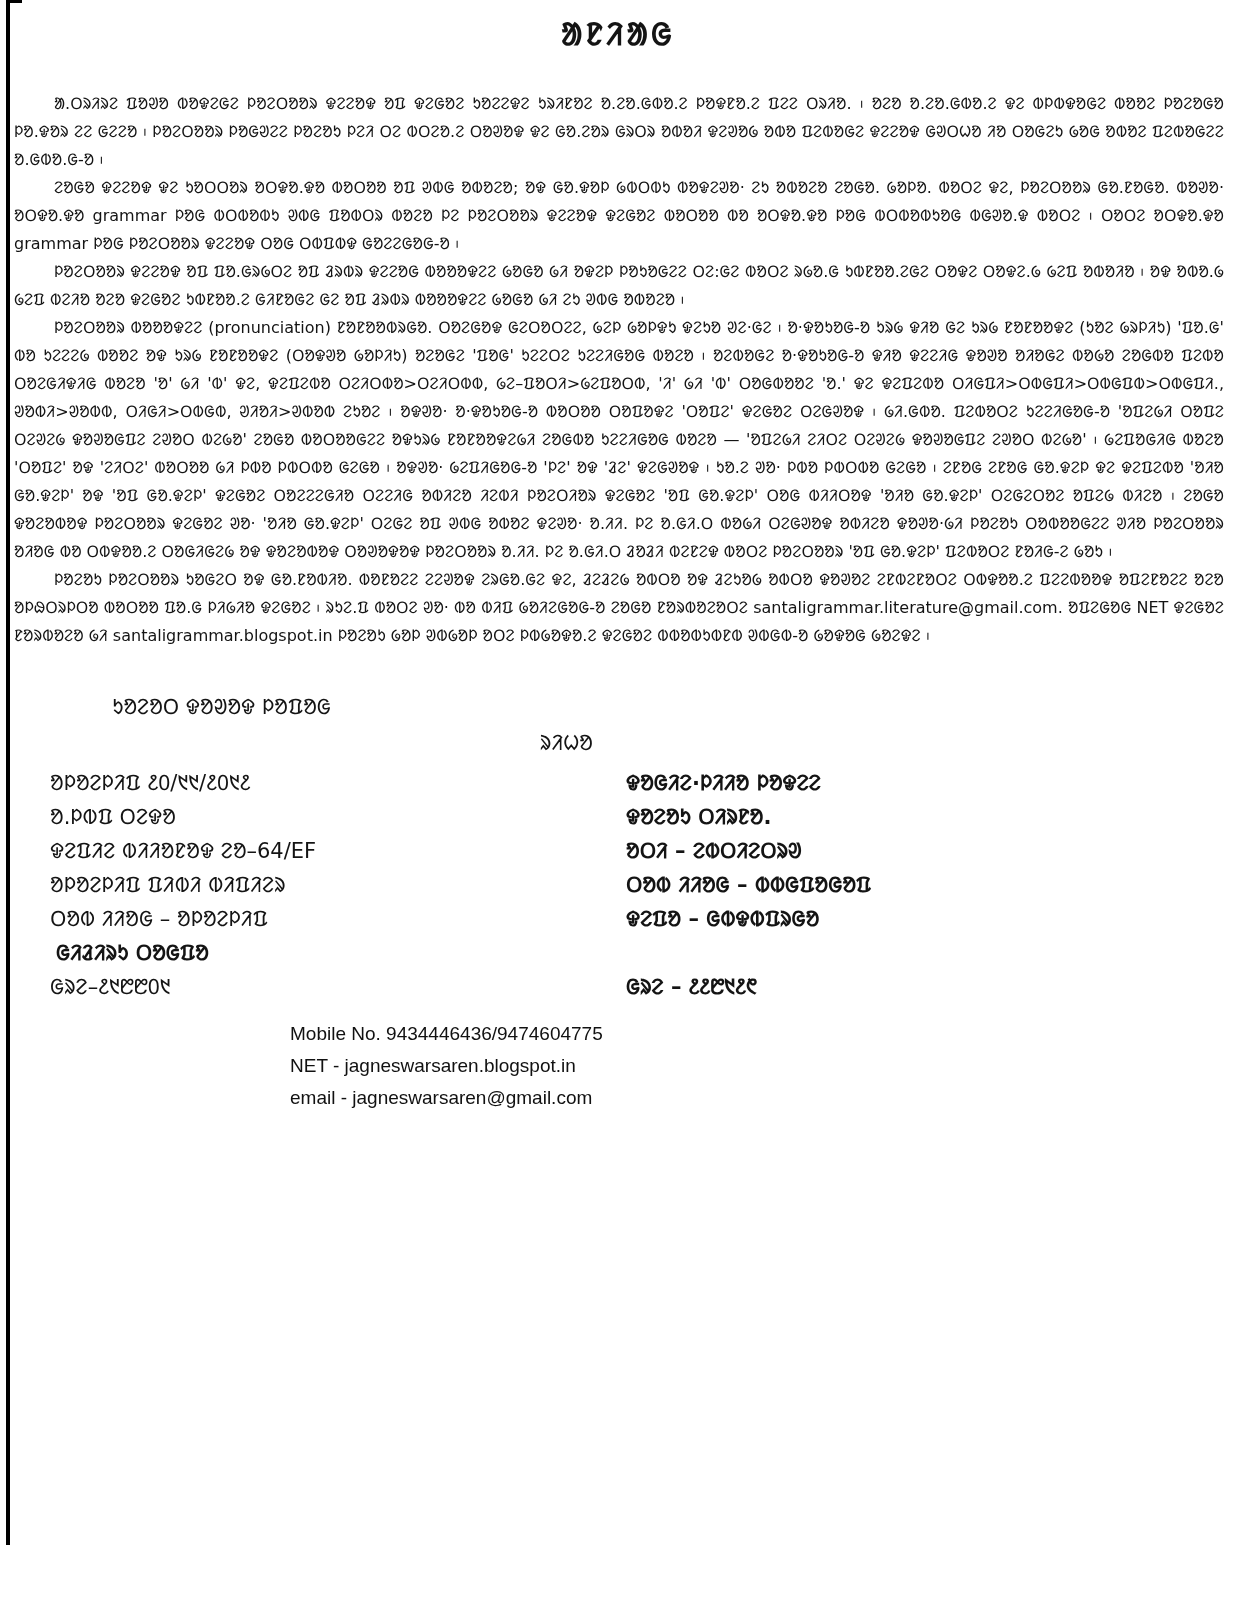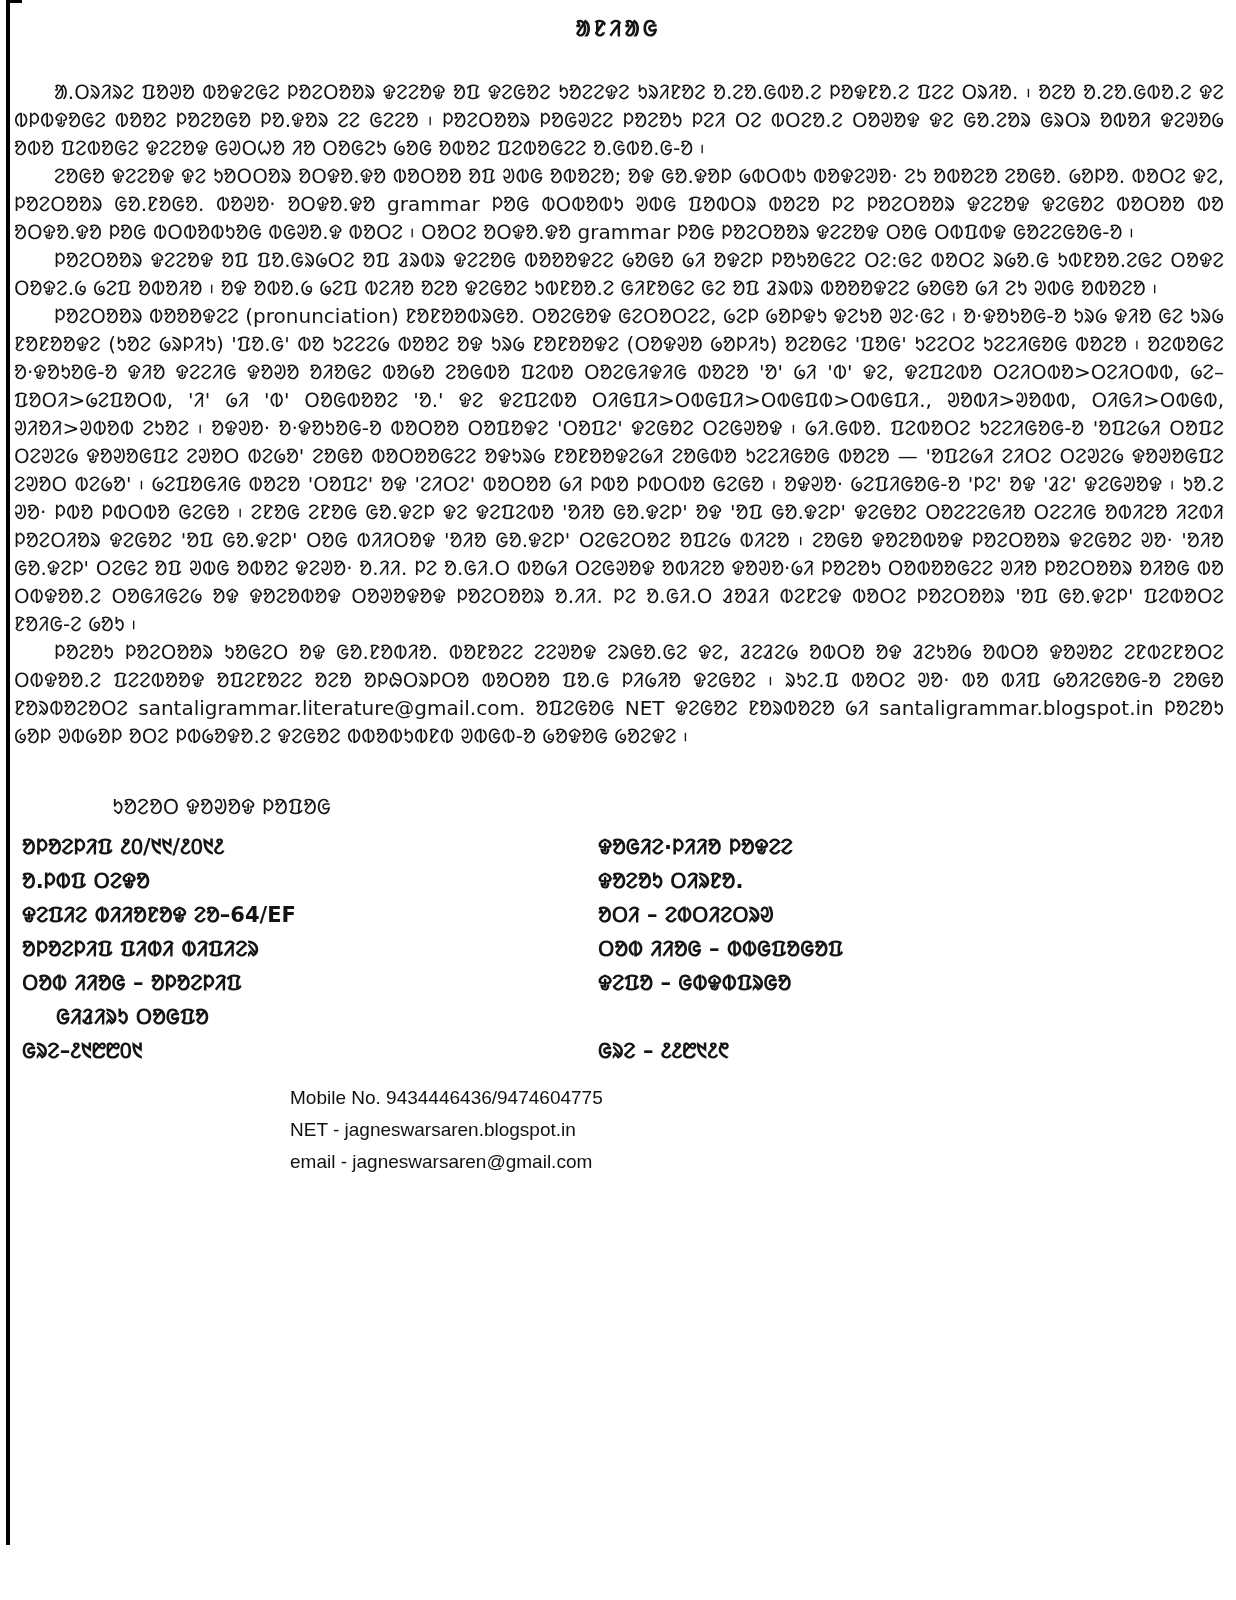--- a/index.html
+++ b/index.html
@@ -15,38 +15,38 @@
     position:absolute; left:6px; top:0;
     width:4px; height:1545px; background:#000;
   }
   .edge-top-stub {
     position:absolute; left:6px; top:0;
     width:16px; height:3px; background:#000;
   }
   .doc-title {
     padding-top:12px;
     text-align:center;
-    font-size:22px;
+    font-size:31px;
     font-weight:bold;
     letter-spacing:3px;
   }
   .body-text {
     margin:36px 12px 0 14px;
-    font-size:20px;
+    font-size:16px;
     line-height:28px;
     text-align:justify;
     word-break:break-word;
   }
   .body-text p { margin:0; text-indent:40px; }
   .closing { margin-top:40px; font-size:21px; line-height:34px; }
   .salutation { margin-left:112px; }
   .signature-word { margin-left:540px; margin-top:2px; }
   .sig-rows { margin-top:6px; }
   .sig-row { display:flex; }
-  .sig-cell-left  { flex:0 0 520px; padding-left:22px;font-weight:bold; }
+  .sig-cell-left  { flex:0 0 520px; padding-left:50px; }
   .sig-cell-right { flex:1; padding-left:56px;font-weight:bold; }
   .contact {
     margin:14px 0 0 290px;
     font-family:"Liberation Sans", sans-serif;
     font-size:19px;
     line-height:32px;
     color:#111;
   }
   .contact div { white-space:nowrap; }
 </style>
@@ -62,20 +62,21 @@
   <div class="body-text">
     <p>ᱟ.ᱛᱨᱤᱨᱮ ᱯᱚᱣᱚ ᱵᱚᱫᱮᱜᱮ ᱞᱚᱮᱛᱚᱚᱨ ᱫᱮᱮᱚᱫ ᱚᱯ ᱫᱮᱜᱚᱮ ᱩᱚᱮᱮᱫᱮ ᱩᱨᱤᱱᱚᱮ ᱚ.ᱮᱚ.ᱜᱵᱚ.ᱮ ᱞᱚᱫᱱᱚ.ᱮ ᱯᱮᱮ ᱛᱨᱤᱚ. ᱾ ᱚᱮᱚ ᱚ.ᱮᱚ.ᱜᱵᱚ.ᱮ ᱫᱮ ᱵᱞᱵᱫᱚᱜᱮ ᱵᱚᱚᱮ ᱞᱚᱮᱚᱜᱚ ᱞᱚ.ᱫᱚᱨ ᱮᱮ ᱜᱮᱮᱚ ᱾ ᱞᱚᱮᱛᱚᱚᱨ ᱞᱚᱜᱣᱮᱮ ᱞᱚᱮᱚᱩ ᱞᱮᱤ ᱛᱮ ᱵᱛᱮᱚ.ᱮ ᱛᱚᱣᱚᱫ ᱫᱮ ᱜᱚ.ᱮᱚᱨ ᱜᱨᱛᱨ ᱚᱵᱚᱤ ᱫᱮᱣᱚ᱙ ᱚᱵᱚ ᱯᱮᱵᱚᱜᱮ ᱫᱮᱮᱚᱫ ᱜᱣᱛᱦᱚ ᱤᱚ ᱛᱚᱜᱮᱩ ᱙ᱚᱜ ᱚᱵᱚᱮ ᱯᱮᱵᱚᱜᱮᱮ ᱚ.ᱜᱵᱚ.ᱜ-ᱚ ᱾</p>
     <p>ᱮᱚᱜᱚ ᱫᱮᱮᱚᱫ ᱫᱮ ᱩᱚᱛᱛᱚᱨ ᱚᱛᱫᱚ.ᱫᱚ ᱵᱚᱛᱚᱚ ᱚᱯ ᱣᱵᱜ ᱚᱵᱚᱮᱚ; ᱚᱫ ᱜᱚ.ᱫᱚᱞ ᱙ᱵᱛᱵᱩ ᱵᱚᱫᱮᱣᱚ· ᱮᱩ ᱚᱵᱚᱮᱚ ᱮᱚᱜᱚ. ᱙ᱚᱞᱚ. ᱵᱚᱛᱮ ᱫᱮ, ᱞᱚᱮᱛᱚᱚᱨ ᱜᱚ.ᱱᱚᱜᱚ. ᱵᱚᱣᱚ· ᱚᱛᱫᱚ.ᱫᱚ grammar ᱞᱚᱜ ᱵᱛᱵᱚᱵᱩ ᱣᱵᱜ ᱯᱚᱵᱛᱨ ᱵᱚᱮᱚ ᱞᱮ ᱞᱚᱮᱛᱚᱚᱨ ᱫᱮᱮᱚᱫ ᱫᱮᱜᱚᱮ ᱵᱚᱛᱚᱚ ᱵᱚ ᱚᱛᱫᱚ.ᱫᱚ ᱞᱚᱜ ᱵᱛᱵᱚᱵᱩᱚᱜ ᱵᱜᱣᱚ.ᱫ ᱵᱚᱛᱮ ᱾ ᱛᱚᱛᱮ ᱚᱛᱫᱚ.ᱫᱚ grammar ᱞᱚᱜ ᱞᱚᱮᱛᱚᱚᱨ ᱫᱮᱮᱚᱫ ᱛᱚᱜ ᱛᱵᱯᱵᱫ ᱜᱚᱮᱮᱜᱚᱜ-ᱚ ᱾</p>
     <p>ᱞᱚᱮᱛᱚᱚᱨ ᱫᱮᱮᱚᱫ ᱚᱯ ᱯᱚ.ᱜᱨ᱙ᱛᱮ ᱚᱯ ᱲᱨᱵᱨ ᱫᱮᱮᱚᱜ ᱵᱚᱚᱚᱫᱮᱮ ᱙ᱚᱜᱚ ᱙ᱤ ᱚᱫᱮᱞ ᱞᱚᱩᱚᱜᱮᱮ ᱛᱮ:ᱜᱮ ᱵᱚᱛᱮ ᱨ᱙ᱚ.ᱜ ᱩᱵᱱᱚᱚ.ᱮᱜᱮ ᱛᱚᱫᱮ ᱛᱚᱫᱮ.᱙ ᱙ᱮᱯ ᱚᱵᱚᱤᱚ ᱾ ᱚᱫ ᱚᱵᱚ.᱙ ᱙ᱮᱯ ᱵᱮᱤᱚ ᱚᱮᱚ ᱫᱮᱜᱚᱮ ᱩᱵᱱᱚᱚ.ᱮ ᱜᱤᱱᱚᱜᱮ ᱜᱮ ᱚᱯ ᱲᱨᱵᱨ ᱵᱚᱚᱚᱫᱮᱮ ᱙ᱚᱜᱚ ᱙ᱤ ᱮᱩ ᱣᱵᱜ ᱚᱵᱚᱮᱚ ᱾</p>
     <p>ᱞᱚᱮᱛᱚᱚᱨ ᱵᱚᱚᱚᱫᱮᱮ (pronunciation) ᱱᱚᱱᱚᱚᱵᱨᱜᱚ. ᱛᱚᱮᱜᱚᱫ ᱜᱮᱛᱚᱛᱮᱮ, ᱙ᱮᱞ ᱙ᱚᱞᱫᱩ ᱫᱮᱩᱚ ᱣᱮ·ᱜᱮ ᱾ ᱚ·ᱫᱚᱩᱚᱜ-ᱚ ᱩᱨ᱙ ᱫᱤᱚ ᱜᱮ ᱩᱨ᱙ ᱱᱚᱱᱚᱚᱫᱮ (ᱩᱚᱮ ᱙ᱨᱞᱤᱩ) 'ᱯᱚ.ᱜ' ᱵᱚ ᱩᱮᱮᱮ᱙ ᱵᱚᱚᱮ ᱚᱫ ᱩᱨ᱙ ᱱᱚᱱᱚᱚᱫᱮ (ᱛᱚᱫᱣᱚ ᱙ᱚᱞᱤᱩ) ᱚᱮᱚᱜᱮ 'ᱯᱚᱜ' ᱩᱮᱮᱛᱮ ᱩᱮᱮᱤᱜᱚᱜ ᱵᱚᱮᱚ ᱾ ᱚᱮᱵᱚᱜᱮ ᱚ·ᱫᱚᱩᱚᱜ-ᱚ ᱫᱤᱚ ᱫᱮᱮᱤᱜ ᱫᱚᱣᱚ ᱚᱤᱚᱜᱮ ᱵᱚ᱙ᱚ ᱮᱚᱜᱵᱚ ᱯᱮᱵᱚ ᱛᱚᱮᱜᱤᱫᱤᱜ ᱵᱚᱮᱚ 'ᱚ' ᱙ᱤ 'ᱵ' ᱫᱮ, ᱫᱮᱯᱮᱵᱚ ᱛᱮᱤᱛᱵᱚ&gt;ᱛᱮᱤᱛᱵᱵ, ᱙ᱮ–ᱯᱚᱛᱤ&gt;᱙ᱮᱯᱚᱛᱵ, 'ᱤ' ᱙ᱤ 'ᱵ' ᱛᱚᱜᱵᱚᱚᱮ 'ᱚ.' ᱫᱮ ᱫᱮᱯᱮᱵᱚ ᱛᱤᱜᱯᱤ&gt;ᱛᱵᱜᱯᱤ&gt;ᱛᱵᱜᱯᱵ&gt;ᱛᱵᱜᱯᱤ., ᱣᱚᱵᱤ&gt;ᱣᱚᱵᱵ, ᱛᱤᱜᱤ&gt;ᱛᱵᱜᱵ, ᱣᱤᱚᱤ&gt;ᱣᱵᱚᱵ ᱮᱩᱚᱮ ᱾ ᱚᱫᱣᱚ· ᱚ·ᱫᱚᱩᱚᱜ-ᱚ ᱵᱚᱛᱚᱚ ᱛᱚᱯᱚᱫᱮ 'ᱛᱚᱯᱮ' ᱫᱮᱜᱚᱮ ᱛᱮᱜᱣᱚᱫ ᱾ ᱙ᱤ.ᱜᱵᱚ. ᱯᱮᱵᱚᱛᱮ ᱩᱮᱮᱤᱜᱚᱜ-ᱚ 'ᱚᱯᱮ᱙ᱤ ᱛᱚᱯᱮ ᱛᱮᱣᱮ᱙ ᱫᱚᱣᱚᱜᱯᱮ ᱮᱣᱚᱛ ᱵᱮ᱙ᱚ' ᱮᱚᱜᱚ ᱵᱚᱛᱚᱚᱜᱮᱮ ᱚᱫᱩᱨ᱙ ᱱᱚᱱᱚᱚᱫᱮ᱙ᱤ ᱮᱚᱜᱵᱚ ᱩᱮᱮᱤᱜᱚᱜ ᱵᱚᱮᱚ — 'ᱚᱯᱮ᱙ᱤ ᱮᱤᱛᱮ ᱛᱮᱣᱮ᱙ ᱫᱚᱣᱚᱜᱯᱮ ᱮᱣᱚᱛ ᱵᱮ᱙ᱚ' ᱾ ᱙ᱮᱯᱚᱜᱤᱜ ᱵᱚᱮᱚ 'ᱛᱚᱯᱮ' ᱚᱫ 'ᱮᱤᱛᱮ' ᱵᱚᱛᱚᱚ ᱙ᱤ ᱞᱵᱚ ᱞᱵᱛᱵᱚ ᱜᱮᱜᱚ ᱾ ᱚᱫᱣᱚ· ᱙ᱮᱯᱤᱜᱚᱜ-ᱚ 'ᱞᱮ' ᱚᱫ 'ᱲᱮ' ᱫᱮᱜᱣᱚᱫ ᱾ ᱩᱚ.ᱮ ᱣᱚ· ᱞᱵᱚ ᱞᱵᱛᱵᱚ ᱜᱮᱜᱚ ᱾ ᱮᱱᱚᱜ ᱮᱱᱚᱜ ᱜᱚ.ᱫᱮᱞ ᱫᱮ ᱫᱮᱯᱮᱵᱚ 'ᱚᱤᱚ ᱜᱚ.ᱫᱮᱞ' ᱚᱫ 'ᱚᱯ ᱜᱚ.ᱫᱮᱞ' ᱫᱮᱜᱚᱮ ᱛᱚᱮᱮᱮᱜᱤᱚ ᱛᱮᱮᱤᱜ ᱚᱵᱤᱮᱚ ᱤᱮᱵᱤ ᱞᱚᱮᱛᱤᱚᱨ ᱫᱮᱜᱚᱮ 'ᱚᱯ ᱜᱚ.ᱫᱮᱞ' ᱛᱚᱜ ᱵᱤᱤᱛᱚᱫ 'ᱚᱤᱚ ᱜᱚ.ᱫᱮᱞ' ᱛᱮᱜᱮᱛᱚᱮ ᱚᱯᱮ᱙ ᱵᱤᱮᱚ ᱾ ᱮᱚᱜᱚ ᱫᱚᱮᱚᱵᱚᱫ ᱞᱚᱮᱛᱚᱚᱨ ᱫᱮᱜᱚᱮ ᱣᱚ· 'ᱚᱤᱚ ᱜᱚ.ᱫᱮᱞ' ᱛᱮᱜᱮ ᱚᱯ ᱣᱵᱜ ᱚᱵᱚᱮ ᱫᱮᱣᱚ· ᱚ.ᱤᱤ. ᱞᱮ ᱚ.ᱜᱤ.ᱛ ᱵᱚ᱙ᱤ ᱛᱮᱜᱣᱚᱫ ᱚᱵᱤᱮᱚ ᱫᱚᱣᱚ·᱙ᱤ ᱞᱚᱮᱚᱩ ᱛᱚᱵᱚᱚᱜᱮᱮ ᱣᱤᱚ ᱞᱚᱮᱛᱚᱚᱨ ᱚᱤᱚᱜ ᱵᱚ ᱛᱵᱫᱚᱚ.ᱮ ᱛᱚᱜᱤᱜᱮ᱙ ᱚᱫ ᱫᱚᱮᱚᱵᱚᱫ ᱛᱚᱣᱚᱫᱚᱫ ᱞᱚᱮᱛᱚᱚᱨ ᱚ.ᱤᱤ. ᱞᱮ ᱚ.ᱜᱤ.ᱛ ᱲᱚᱲᱤ ᱵᱮᱱᱮᱫ ᱵᱚᱛᱮ ᱞᱚᱮᱛᱚᱚᱨ 'ᱚᱯ ᱜᱚ.ᱫᱮᱞ' ᱯᱮᱵᱚᱛᱮ ᱱᱚᱤᱜ-ᱮ ᱙ᱚᱩ ᱾</p>
     <p>ᱞᱚᱮᱚᱩ ᱞᱚᱮᱛᱚᱚᱨ ᱩᱚᱜᱮᱛ ᱚᱫ ᱜᱚ.ᱱᱚᱵᱤᱚ. ᱵᱚᱱᱚᱮᱮ ᱮᱮᱣᱚᱫ ᱮᱨᱜᱚ.ᱜᱮ ᱫᱮ, ᱲᱮᱲᱮ᱙ ᱚᱵᱛᱚ ᱚᱫ ᱲᱮᱩᱚ᱙ ᱚᱵᱛᱚ ᱫᱚᱣᱚᱮ ᱮᱱᱵᱮᱱᱚᱛᱮ ᱛᱵᱫᱚᱚ.ᱮ ᱯᱮᱮᱵᱚᱚᱫ ᱚᱯᱮᱱᱚᱮᱮ ᱚᱮᱚ ᱚᱞᱷᱛᱨᱞᱛᱚ ᱵᱚᱛᱚᱚ ᱯᱚ.ᱜ ᱞᱤ᱙ᱤᱚ ᱫᱮᱜᱚᱮ ᱾ ᱨᱩᱮ.ᱯ ᱵᱚᱛᱮ ᱣᱚ· ᱵᱚ ᱵᱤᱯ ᱙ᱚᱤᱮᱜᱚᱜ-ᱚ ᱮᱚᱜᱚ ᱱᱚᱨᱵᱚᱮᱚᱛᱮ santaligrammar.literature@gmail.com. ᱚᱯᱮᱜᱚᱜ NET ᱫᱮᱜᱚᱮ ᱱᱚᱨᱵᱚᱮᱚ ᱙ᱤ santaligrammar.blogspot.in ᱞᱚᱮᱚᱩ ᱙ᱚᱞ ᱣᱵ᱙ᱚᱞ ᱚᱛᱮ ᱞᱵ᱙ᱚᱫᱚ.ᱮ ᱫᱮᱜᱚᱮ ᱵᱵᱚᱵᱩᱵᱱᱵ ᱣᱵᱜᱵ-ᱚ ᱙ᱚᱫᱚᱜ ᱙ᱚᱮᱫᱮ ᱾</p>
   </div>
 
   <div class="closing">
     <div class="salutation">ᱩᱚᱮᱚᱛ ᱫᱚᱣᱚᱫ ᱞᱚᱯᱚᱜ</div>
+    <div class="signature-word">ᱨᱤᱦᱚ</div>
 
     <div class="sig-rows">
       <div class="sig-row">
         <span class="sig-cell-left">ᱚᱞᱚᱮᱞᱤᱯ ᱒᱐/᱑᱑/᱒᱐᱑᱒</span>
         <span class="sig-cell-right">ᱫᱚᱜᱤᱮ·ᱞᱤᱤᱚ ᱞᱚᱫᱮᱮ</span>
       </div>
       <div class="sig-row">
         <span class="sig-cell-left">ᱚ.ᱞᱵᱯ ᱛᱮᱫᱚ</span>
         <span class="sig-cell-right">ᱫᱚᱮᱚᱩ ᱛᱤᱨᱱᱚ.</span>
       </div>

